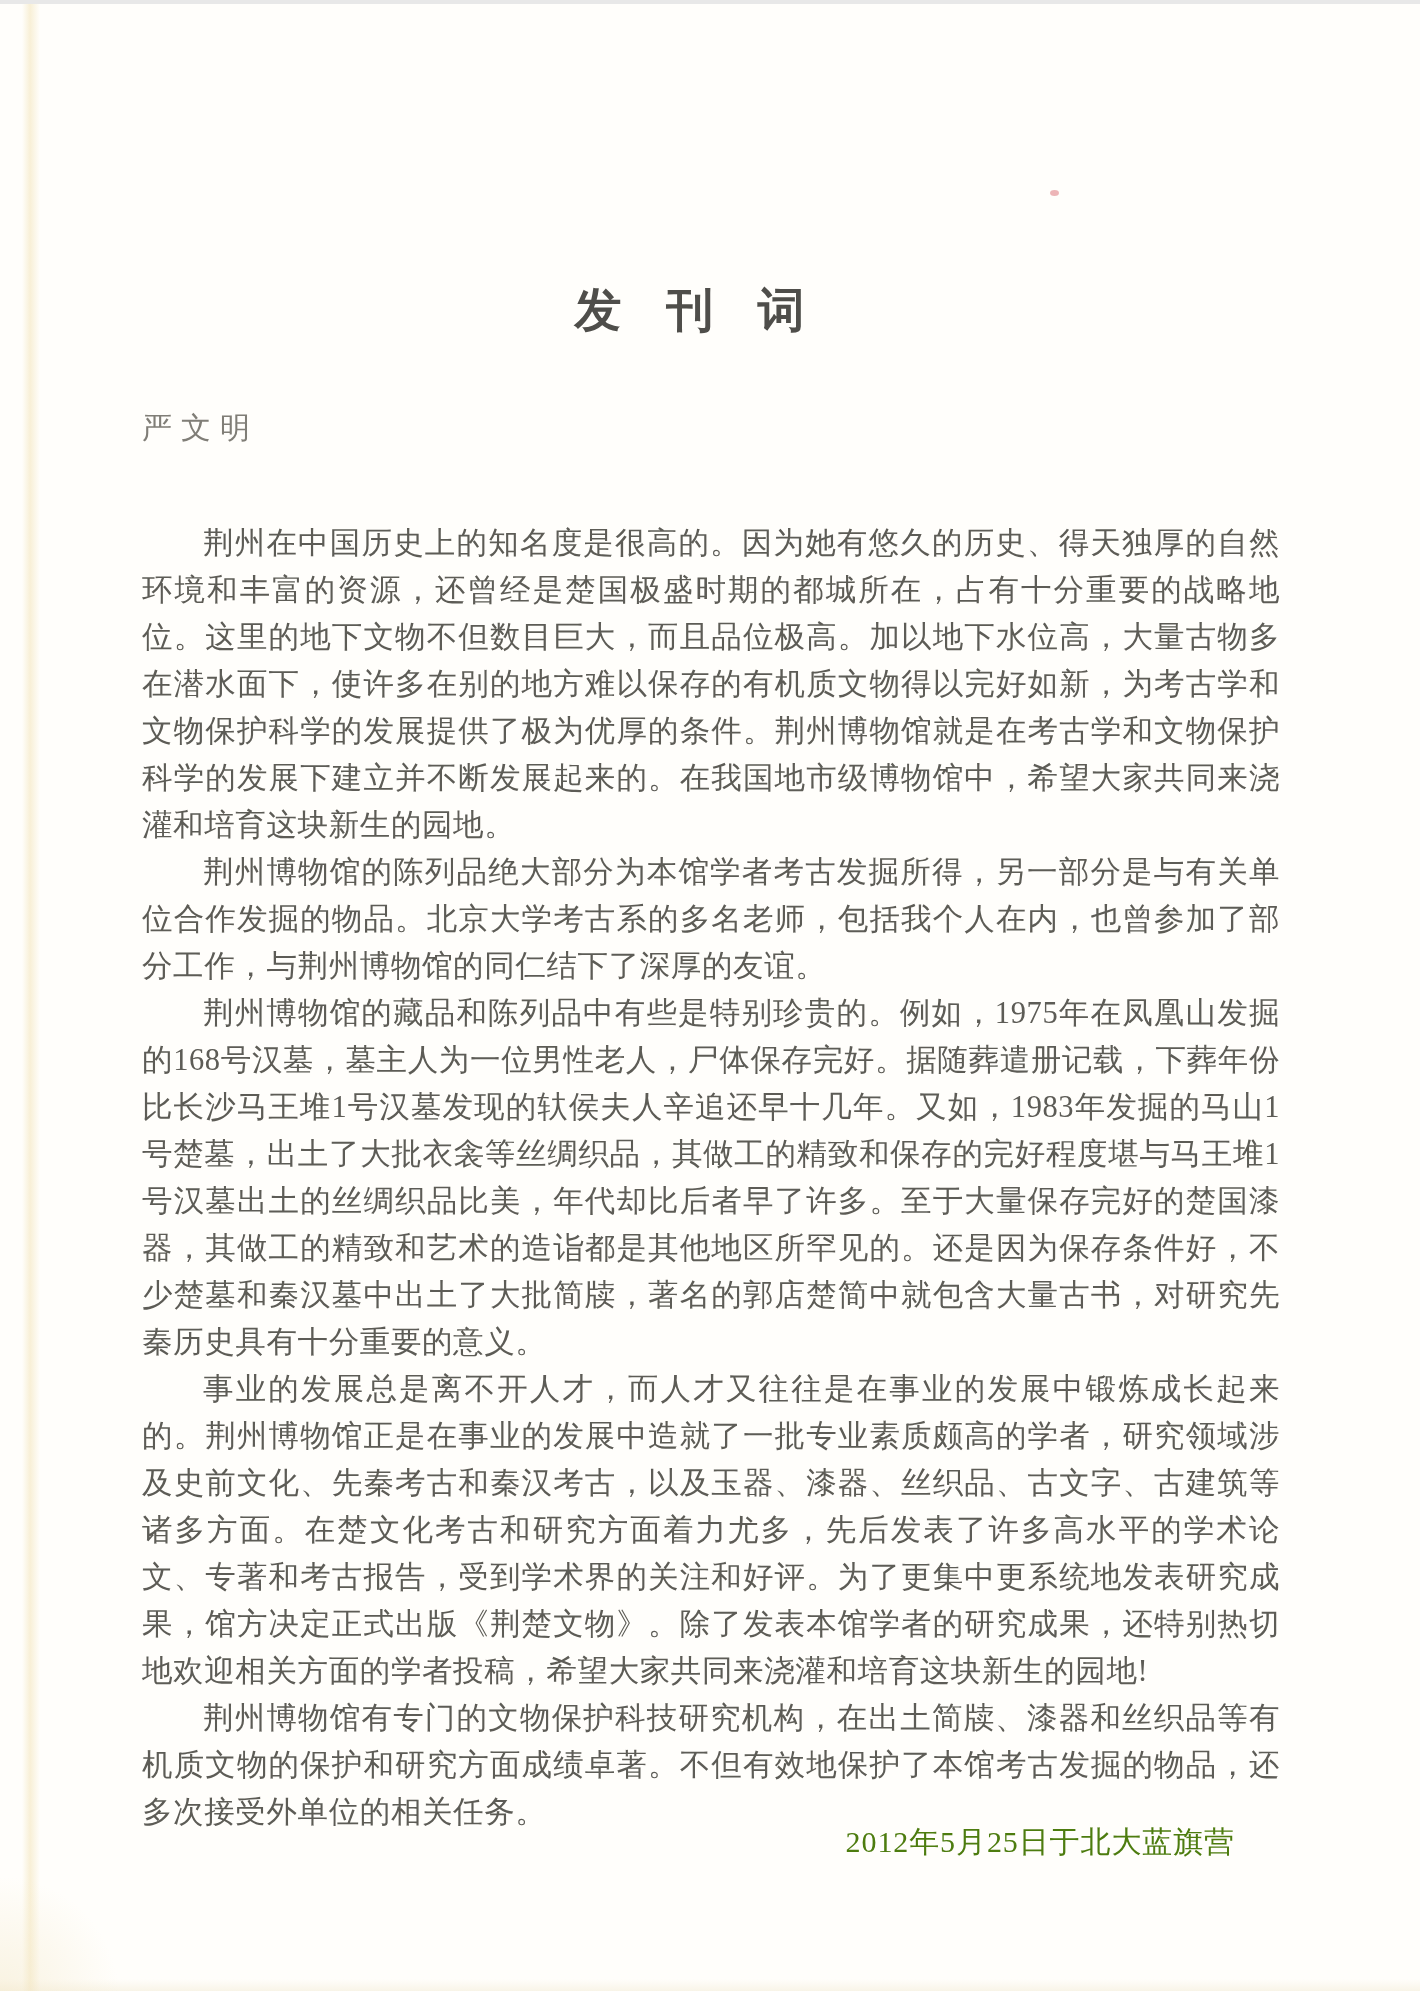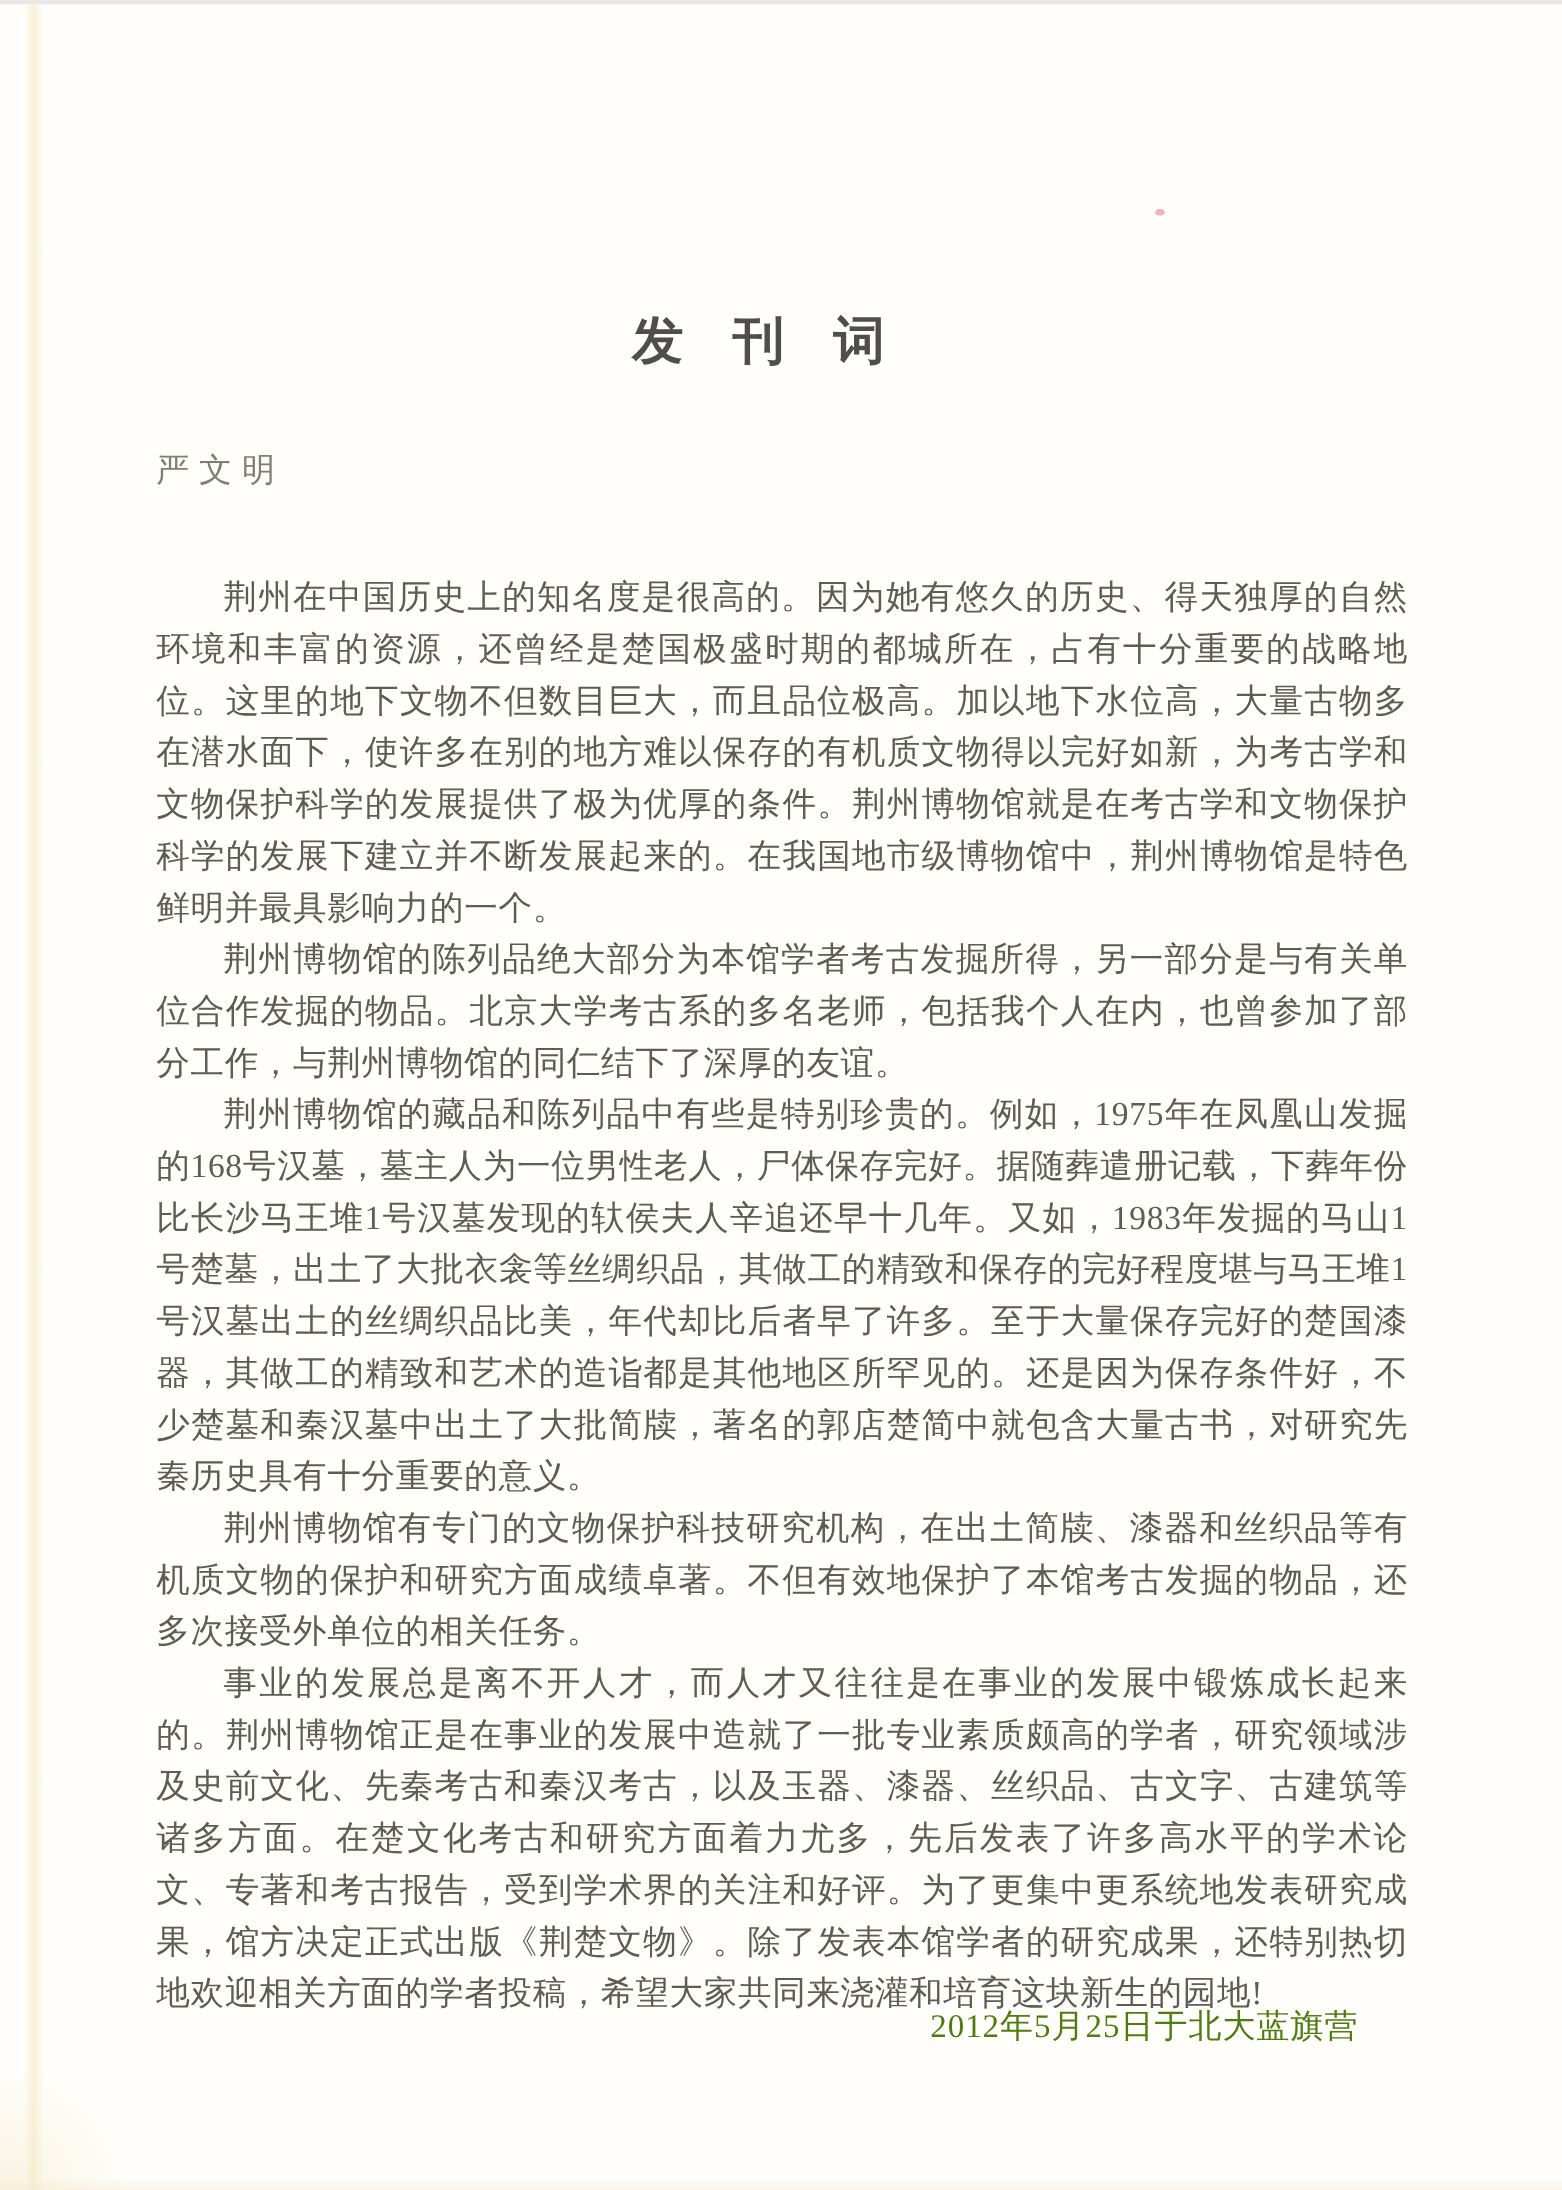--- a/index.html
+++ b/index.html
@@ -114,22 +114,22 @@
   <div class="edge-strip-left"></div>
   <div class="edge-strip-bottom"></div>
   <div class="corner-tint"></div>
   <div class="speck"></div>
 
   <h1 class="title">发刊词</h1>
 
   <div class="author">严文明</div>
 
   <div class="body-text">
-    <p>荆州在中国历史上的知名度是很高的。因为她有悠久的历史、得天独厚的自然环境和丰富的资源，还曾经是楚国极盛时期的都城所在，占有十分重要的战略地位。这里的地下文物不但数目巨大，而且品位极高。加以地下水位高，大量古物多在潜水面下，使许多在别的地方难以保存的有机质文物得以完好如新，为考古学和文物保护科学的发展提供了极为优厚的条件。荆州博物馆就是在考古学和文物保护科学的发展下建立并不断发展起来的。在我国地市级博物馆中，荆州博物馆是特色鲜明并最具影响力的一个。</p>
+    <p>荆州在中国历史上的知名度是很高的。因为她有悠久的历史、得天独厚的自然环境和丰富的资源，还曾经是楚国极盛时期的都城所在，占有十分重要的战略地位。这里的地下文物不但数目巨大，而且品位极高。加以地下水位高，大量古物多在潜水面下，使许多在别的地方难以保存的有机质文物得以完好如新，为考古学和文物保护科学的发展提供了极为优厚的条件。荆州博物馆就是在考古学和文物保护科学的发展下建立并不断发展起来的。在我国地市级博物馆中，希望大家共同来浇灌和培育这块新生的园地。</p>
     <p>荆州博物馆的陈列品绝大部分为本馆学者考古发掘所得，另一部分是与有关单位合作发掘的物品。北京大学考古系的多名老师，包括我个人在内，也曾参加了部分工作，与荆州博物馆的同仁结下了深厚的友谊。</p>
     <p>荆州博物馆的藏品和陈列品中有些是特别珍贵的。例如，1975年在凤凰山发掘的168号汉墓，墓主人为一位男性老人，尸体保存完好。据随葬遣册记载，下葬年份比长沙马王堆1号汉墓发现的轪侯夫人辛追还早十几年。又如，1983年发掘的马山1号楚墓，出土了大批衣衾等丝绸织品，其做工的精致和保存的完好程度堪与马王堆1号汉墓出土的丝绸织品比美，年代却比后者早了许多。至于大量保存完好的楚国漆器，其做工的精致和艺术的造诣都是其他地区所罕见的。还是因为保存条件好，不少楚墓和秦汉墓中出土了大批简牍，著名的郭店楚简中就包含大量古书，对研究先秦历史具有十分重要的意义。</p>
+    <p>事业的发展总是离不开人才，而人才又往往是在事业的发展中锻炼成长起来的。荆州博物馆正是在事业的发展中造就了一批专业素质颇高的学者，研究领域涉及史前文化、先秦考古和秦汉考古，以及玉器、漆器、丝织品、古文字、古建筑等诸多方面。在楚文化考古和研究方面着力尤多，先后发表了许多高水平的学术论文、专著和考古报告，受到学术界的关注和好评。为了更集中更系统地发表研究成果，馆方决定正式出版《荆楚文物》。除了发表本馆学者的研究成果，还特别热切地欢迎相关方面的学者投稿，希望大家共同来浇灌和培育这块新生的园地!</p>
     <p>荆州博物馆有专门的文物保护科技研究机构，在出土简牍、漆器和丝织品等有机质文物的保护和研究方面成绩卓著。不但有效地保护了本馆考古发掘的物品，还多次接受外单位的相关任务。</p>
-    <p>事业的发展总是离不开人才，而人才又往往是在事业的发展中锻炼成长起来的。荆州博物馆正是在事业的发展中造就了一批专业素质颇高的学者，研究领域涉及史前文化、先秦考古和秦汉考古，以及玉器、漆器、丝织品、古文字、古建筑等诸多方面。在楚文化考古和研究方面着力尤多，先后发表了许多高水平的学术论文、专著和考古报告，受到学术界的关注和好评。为了更集中更系统地发表研究成果，馆方决定正式出版《荆楚文物》。除了发表本馆学者的研究成果，还特别热切地欢迎相关方面的学者投稿，希望大家共同来浇灌和培育这块新生的园地!</p>
   </div>
 
   <div class="dateline">2012年5月25日于北大蓝旗营</div>
 
 </div>
 
 </body></html>

